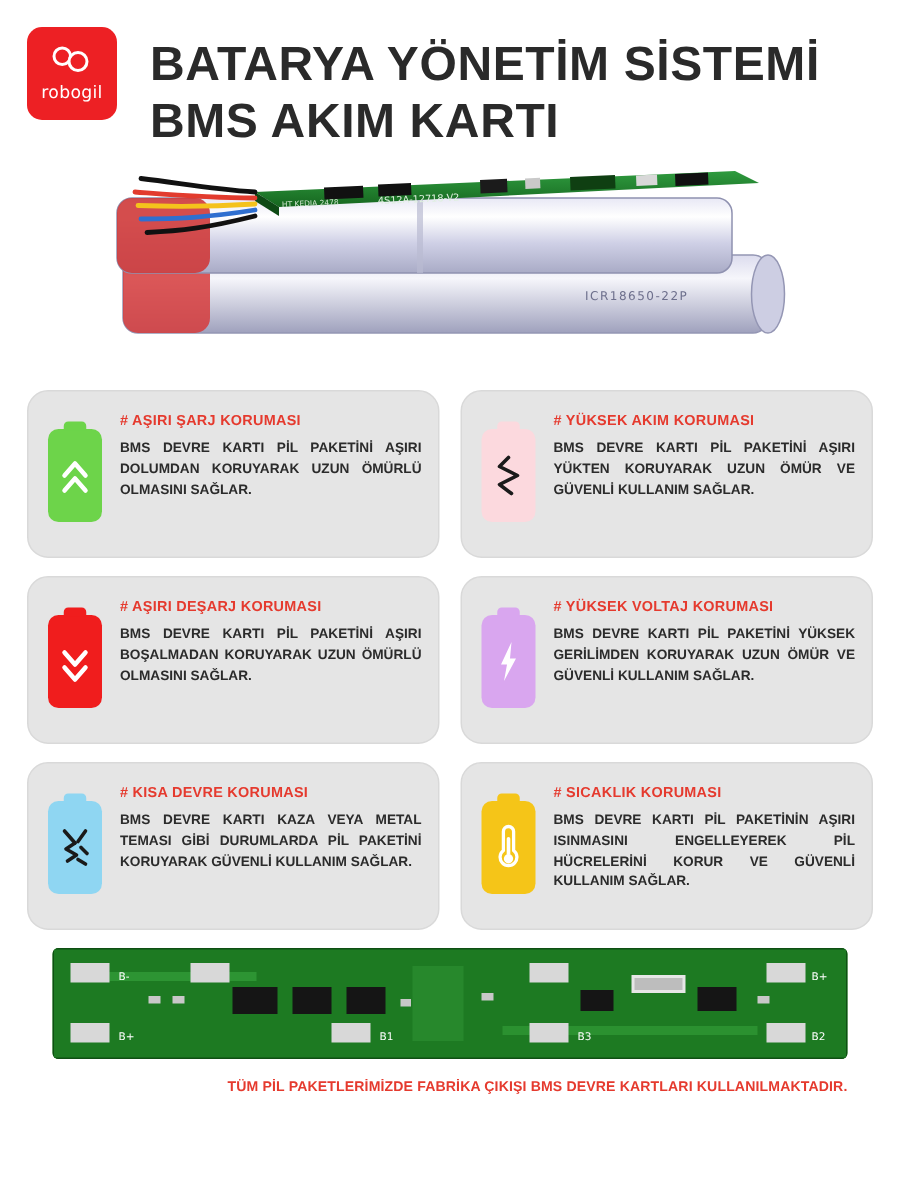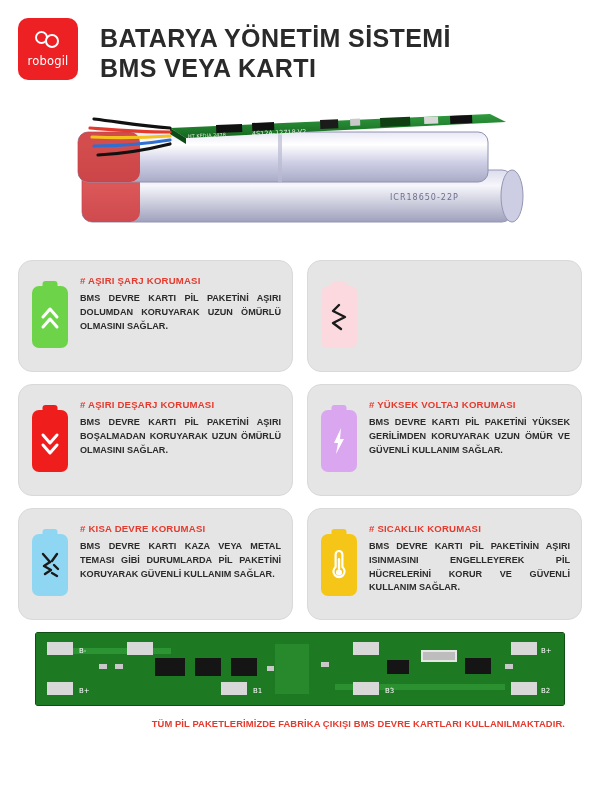--- a/index.html
+++ b/index.html
@@ -60,21 +60,21 @@
     letter-spacing: .2px;
     margin-top: 4px;
     font-family: "DejaVu Sans", sans-serif;
   }
   .title-wrap {
     margin-left: 22px;
     padding-top: 6px;
   }
   .title-line1, .title-line2 {
     color: #2a2a2a;
-    font-size: 25px;
+    font-size: 32px;
     font-weight: bold;
     letter-spacing: .4px;
     line-height: 1.18;
     white-space: nowrap;
   }
 
   
   .hero {
     width: 560px;
     height: 160px;
@@ -176,21 +176,21 @@
 <div class="header">
   <div class="logo-box">
     <div class="logo-mark">
       <div class="c1"></div>
         <div class="c2"></div>
     </div>
     <div class="logo-text">robogil</div>
   </div>
   <div class="title-wrap">
     <div class="title-line1">BATARYA YÖNETİM SİSTEMİ</div>
-    <div class="title-line2">BMS VEYA KARTI</div>
+    <div class="title-line2">BMS AKIM KARTI</div>
   </div>
 </div>
 
 <div class="hero">
   <svg width="560" height="160" viewBox="0 0 560 160">
     <defs>
       <linearGradient id="cellg" x1="0" y1="0" x2="0" y2="1">
         <stop offset="0" stop-color="#e8e8f5"></stop>
         <stop offset="0.25" stop-color="#ffffff"></stop>
         <stop offset="0.6" stop-color="#cfd0e6"></stop>
@@ -265,20 +265,24 @@
   </div>
 
   <div class="card">
     <div class="icon-cell">
       <div class="batt" style="background:#fcd9de">
         <svg width="20" height="34" viewBox="0 0 20 34" aria-hidden="true">
           <polyline points="10,5 4,11 16,17 4,23 12,29" fill="none" stroke="#1a1a1a" stroke-width="2.4" stroke-linecap="round" stroke-linejoin="round"></polyline>
         </svg>
       </div>
     </div>
+    <div class="txt-cell">
+      <div class="card-title"># YÜKSEK AKIM KORUMASI</div>
+      <div class="card-body">BMS DEVRE KARTI PİL PAKETİNİ AŞIRI YÜKTEN KORUYARAK UZUN ÖMÜR VE GÜVENLİ KULLANIM SAĞLAR.</div>
+    </div>
   </div>
 
   <div class="card">
     <div class="icon-cell">
       <div class="batt" style="background:#f01d1d">
         <svg width="22" height="34" viewBox="0 0 22 34" aria-hidden="true">
           <polyline points="4,11 11,19 18,11" fill="none" stroke="#ffffff" stroke-width="3" stroke-linecap="round" stroke-linejoin="round"></polyline>
           <polyline points="4,21 11,29 18,21" fill="none" stroke="#ffffff" stroke-width="3" stroke-linecap="round" stroke-linejoin="round"></polyline>
         </svg>
       </div>

